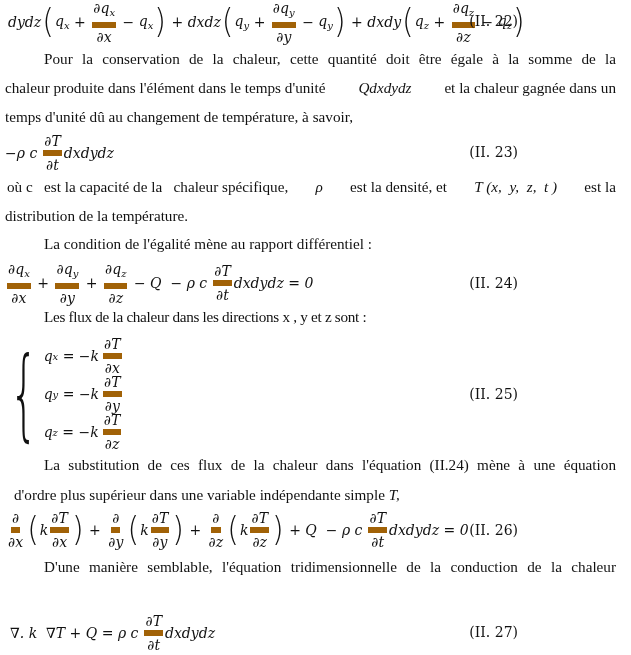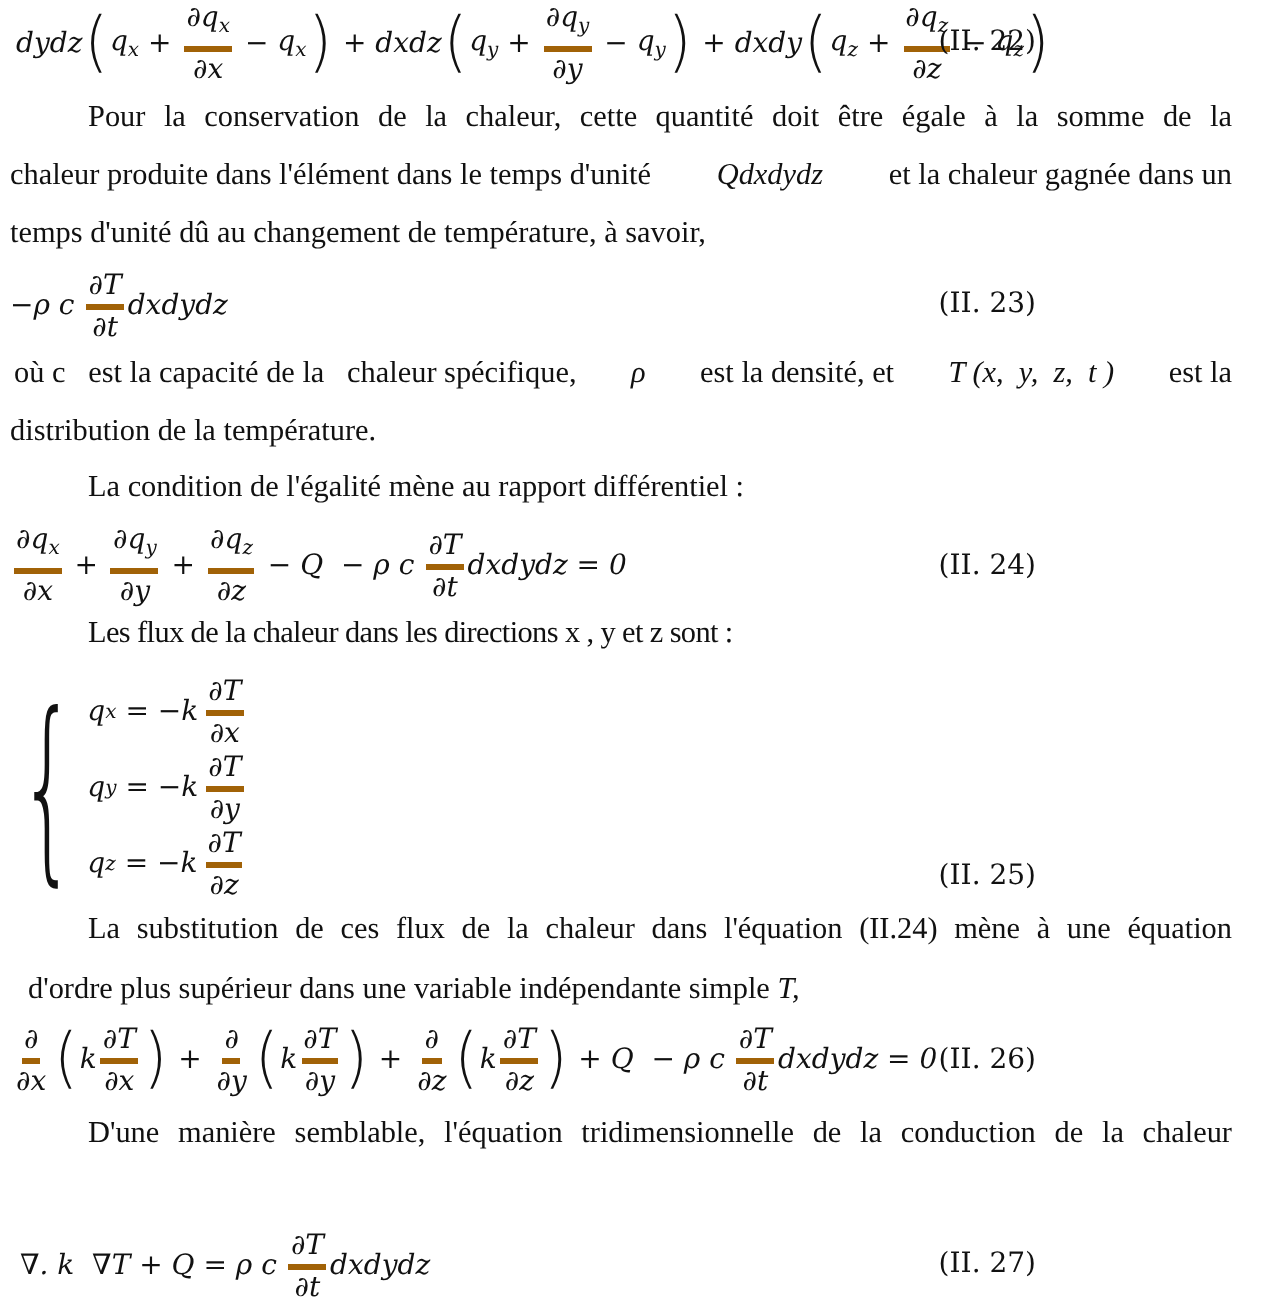--- a/index.html
+++ b/index.html
@@ -4,21 +4,21 @@
 <style>
   html, body { margin: 0; padding: 0; background: #ffffff; }
   body { width: 631px; height: 655px; position: relative; overflow: hidden; color: #111; }
   .page { position: absolute; left: 0; top: 0; width: 528px; height: 655px; }
   .txt { position: absolute; font-family: "Liberation Serif", serif; font-size: 15.2px; white-space: nowrap; }
   .just { text-align: justify; text-align-last: justify; }
   .math { position: absolute; font-family: "DejaVu Serif", serif; font-style: italic; font-size: 14px; white-space: nowrap; display: flex; align-items: center; }
   .math .up { font-style: normal; }
   .eqnum { position: absolute; right: 10px; font-family: "DejaVu Serif", serif; font-size: 14px; white-space: nowrap; }
   .frac { display: inline-flex; flex-direction: column; align-items: center; vertical-align: middle; margin: 0 2px; }
-  .frac .num { padding: 0 1px 1px; border-bottom: 3px solid #a16207; line-height: 16px; }
+  .frac .num { padding: 0 1px 1px; border-bottom: 6px solid #a16207; line-height: 16px; }
   .frac .den { padding: 1px 1px 0; line-height: 16px; }
   .paren { font-style: normal; font-size: 30px; line-height: 30px; transform: scaleY(1.1); margin: 0 1px; font-family: "DejaVu Sans", sans-serif; font-weight: 200; }
   sub { font-size: 10px; vertical-align: -3px; }
   .brace { font-style: normal; font-size: 100px; line-height: 100px; font-weight: 100; font-family: "DejaVu Sans", sans-serif; transform: scaleX(0.45); margin-left: -14px; margin-right: -12px; }
   .sys { display: flex; flex-direction: column; }
   .sys .row { display: flex; align-items: center; height: 38px; }
   .it { font-style: italic; }
 </style>
 </head>
 <body>
@@ -148,21 +148,21 @@
           <sub>z</sub>
           <span class="up">&nbsp;</span>
           <span>= −k</span>
           <span class="frac" style="margin-left:4px;">
             <span class="num">∂T</span>
             <span class="den">∂z</span>
           </span>
         </div>
     </div>
   </div>
-  <div class="eqnum" style="top:386px;margin-top:44px;">(II. 25)</div>
+  <div class="eqnum" style="top:386px;">(II. 25)</div>
 
   <div class="txt just" style="left:44px; top:456px; width:572px;">La substitution de ces flux de la chaleur dans l'équation (II.24) mène à une équation</div>
   <div class="txt" style="left:14px; top:486px;">
     <span>d'ordre plus supérieur dans une variable indépendante simple</span>
     <span class="it">T,</span>
   </div>
 
   <div class="math" style="left:5px; top:509px; height:42px;">
     <span class="frac">
         <span class="num">∂</span>

